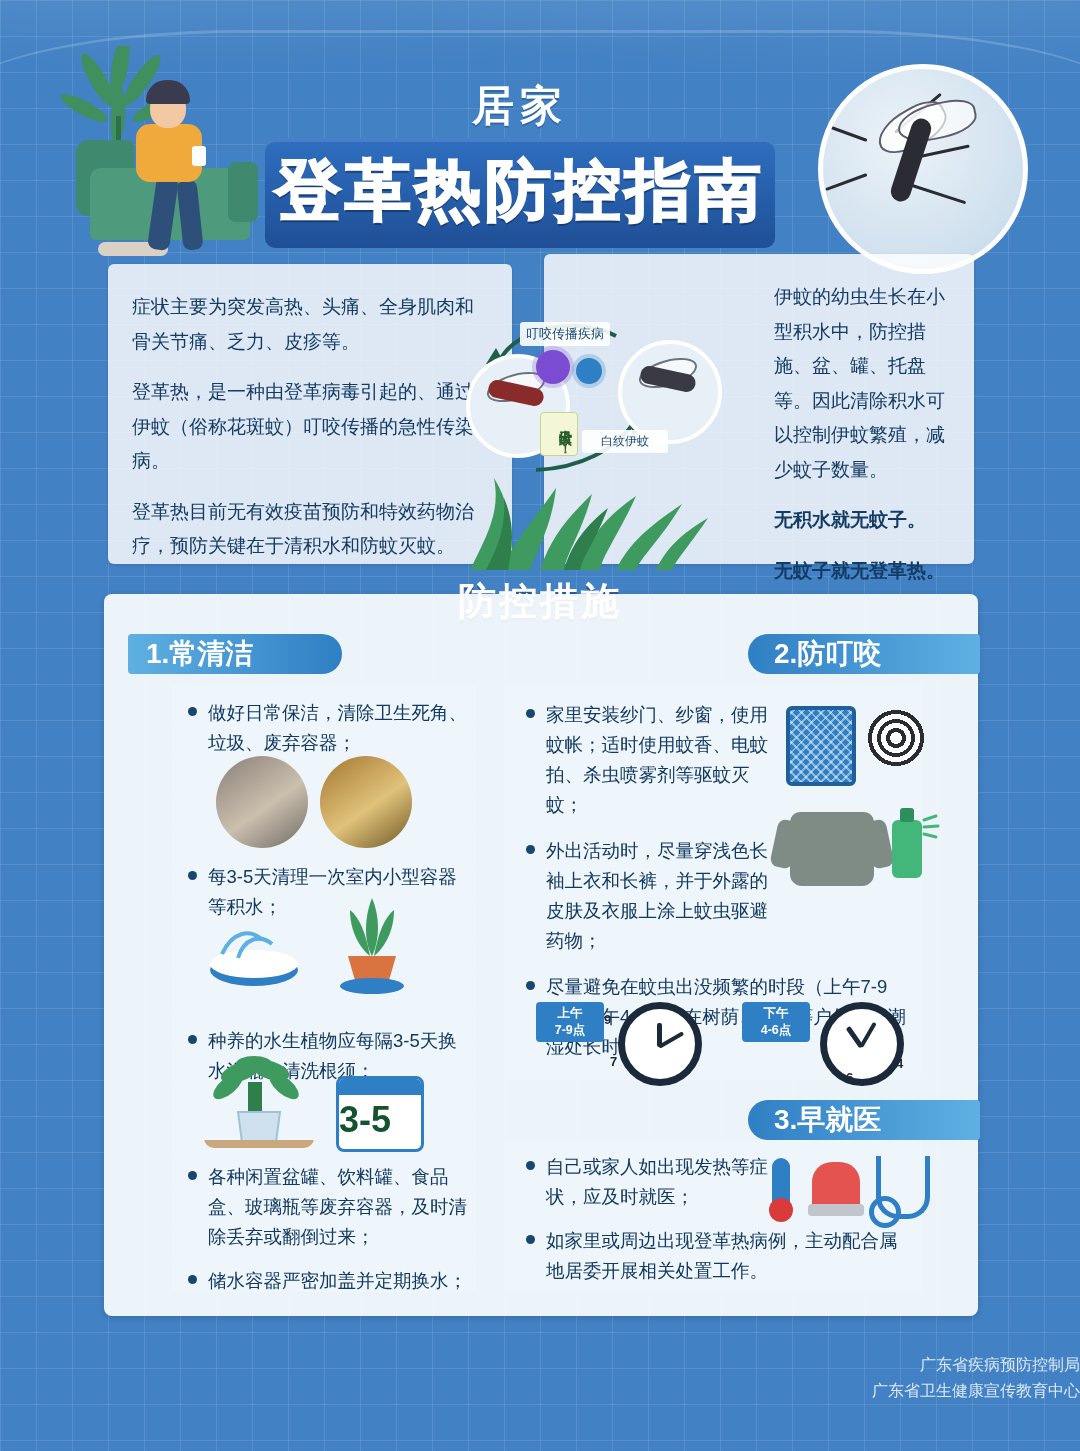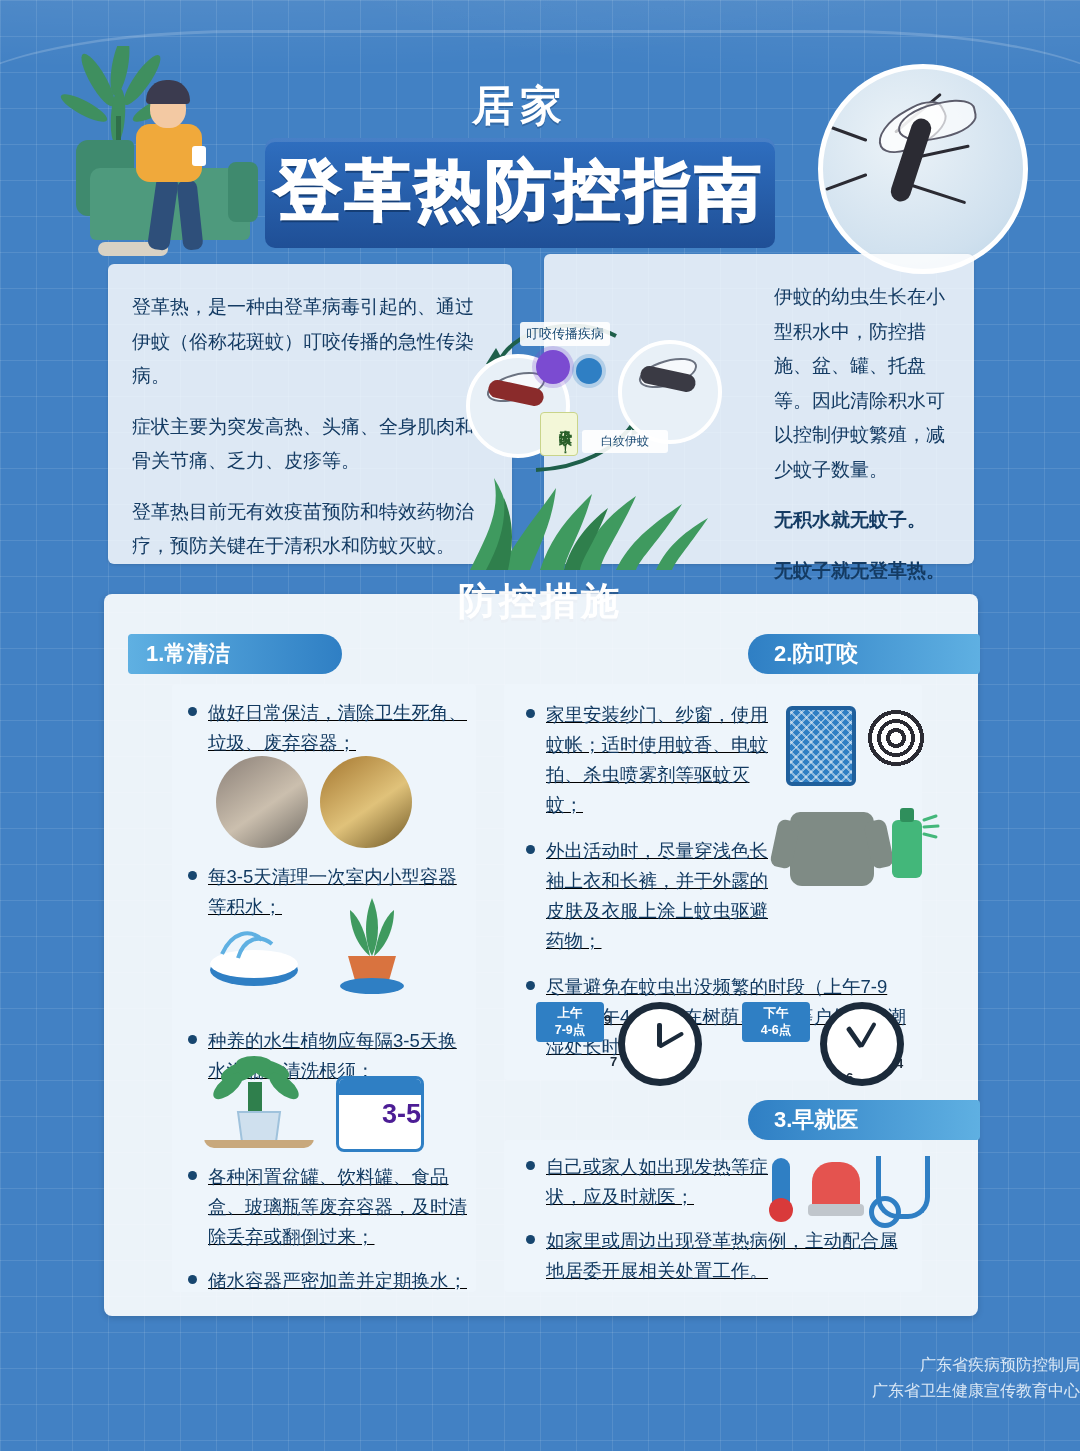--- a/index.html
+++ b/index.html
@@ -146,38 +146,38 @@
 
   
   .big-card{
     position:absolute;left:104px;top:594px;width:874px;height:722px;
     background:rgba(255,255,255,.9);border-radius:8px;
     box-shadow:0 2px 6px rgba(0,0,0,.15);
   }
 
   .sec-label{
     position:absolute;height:40px;line-height:40px;
-    color:#ffffff;font-size:22px;font-weight:bold;
+    color:#ffffff;font-size:28px;font-weight:bold;
     background:linear-gradient(90deg,#5fb0e2,#2f7fc4);
     border-radius:4px;
   }
   .sec-label.l1{left:128px;top:634px;width:196px;padding-left:18px;border-radius:4px 22px 22px 4px;}
   .sec-label.l2{left:748px;top:634px;width:206px;padding-left:26px;border-radius:22px 4px 4px 22px;
     background:linear-gradient(90deg,#2f7fc4,#5fb0e2);}
   .sec-label.l3{left:748px;top:1100px;width:206px;padding-left:26px;border-radius:22px 4px 4px 22px;
     background:linear-gradient(90deg,#2f7fc4,#5fb0e2);}
 
   .inner-panel{
     position:absolute;background:#eef5fb;border-radius:4px;
   }
   .p-left{left:172px;top:684px;width:304px;height:608px;}
   .p-right-top{left:504px;top:684px;width:418px;height:396px;}
   .p-right-bot{left:504px;top:1140px;width:418px;height:152px;}
 
-  ul.bullets{margin:0;padding:0;list-style:none;text-decoration:underline;}
+  ul.bullets{margin:0;padding:0;list-style:none;}
   ul.bullets li{
     position:relative;padding-left:22px;margin-bottom:14px;
     font-size:18.5px;line-height:1.62;color:#123a61;
   }
   ul.bullets li:before{
     content:"";position:absolute;left:2px;top:9px;width:9px;height:9px;
     background:#17466f;border-radius:50%;
   }
   .list-left{position:absolute;left:186px;top:698px;width:282px;}
   .list-r1{position:absolute;left:524px;top:700px;width:250px;}
@@ -191,22 +191,22 @@
     background:linear-gradient(145deg,#a4762f,#e0c27a 55%,#6d5624);}
   .ph.bowl{left:204px;top:914px;width:100px;height:76px;border-radius:10px;background:transparent;}
   .ph.plantpot{left:324px;top:886px;width:96px;height:108px;border-radius:10px;background:transparent;}
   .ph.vase{left:204px;top:1056px;width:110px;height:92px;border-radius:10px;background:transparent;}
   .cal{
     position:absolute;left:336px;top:1076px;width:82px;height:70px;
     background:#ffffff;border:3px solid #2f7fc4;border-radius:8px;
   }
   .cal-top{position:absolute;left:0;top:0;right:0;height:16px;background:#2f7fc4;border-radius:5px 5px 0 0;}
   .cal-num{
-    position:absolute;left:0;right:0;top:20px;text-align:right;
-    font-size:27px;font-weight:bold;color:#4c1d95;
+    position:absolute;left:0;right:0;top:20px;text-align:left;
+    font-size:36px;font-weight:bold;color:#14532d;
   }
   .screen-net{
     position:absolute;left:786px;top:706px;width:62px;height:72px;
     background:#2f7fc4;border-radius:6px;border:4px solid #1f5f9c;
     background-image:
       repeating-linear-gradient(45deg, rgba(255,255,255,.45) 0 2px, transparent 2px 7px),
       repeating-linear-gradient(-45deg, rgba(255,255,255,.45) 0 2px, transparent 2px 7px);
   }
   .coil{
     position:absolute;left:864px;top:706px;width:64px;height:64px;border-radius:50%;
@@ -308,22 +308,22 @@
     <div class="mosq-leg" style="left:44px;top:70px;width:46px;transform:rotate(200deg);"></div>
     <div class="mosq-leg" style="left:44px;top:104px;width:44px;transform:rotate(160deg);"></div>
     <div class="mosq-wing"></div>
     <div class="mosq-wing2"></div>
     <div class="mosq-body"></div>
   </div>
 </div>
 
 <div class="intro-left">
   <div class="intro-text">
+    <p>症状主要为突发高热、头痛、全身肌肉和骨关节痛、乏力、皮疹等。</p>
     <p>登革热，是一种由登革病毒引起的、通过伊蚊（俗称花斑蚊）叮咬传播的急性传染病。</p>
-    <p>症状主要为突发高热、头痛、全身肌肉和骨关节痛、乏力、皮疹等。</p>
     <p>登革热目前无有效疫苗预防和特效药物治疗，预防关键在于清积水和防蚊灭蚊。</p>
   </div>
 </div>
 
 <div class="intro-right">
   <div class="intro-text">
     <p>伊蚊的幼虫生长在小型积水中，防控措施、盆、罐、托盘等。因此清除积水可以控制伊蚊繁殖，减少蚊子数量。</p>
     <p class="bold-line">无积水就无蚊子。</p>
     <p class="bold-line">无蚊子就无登革热。</p>
   </div>

